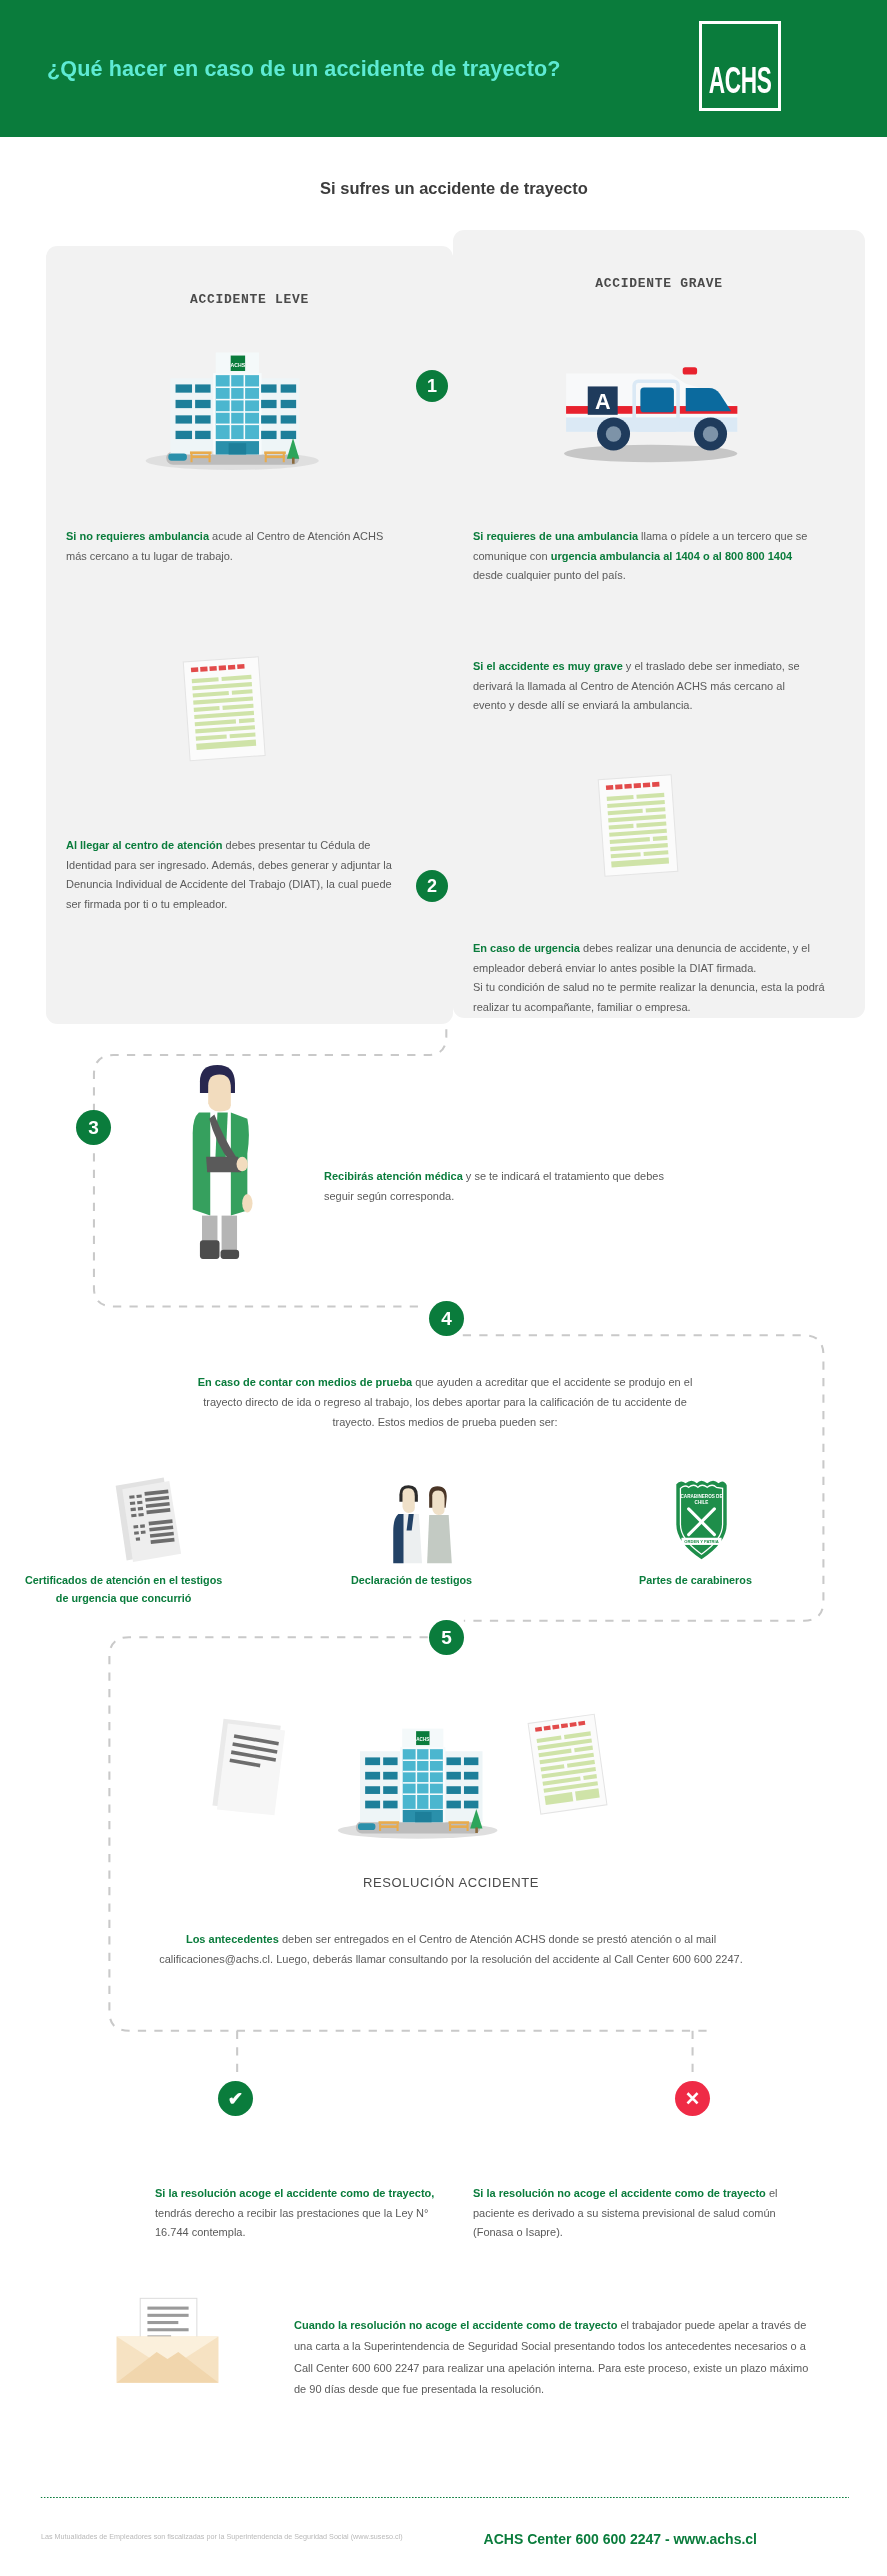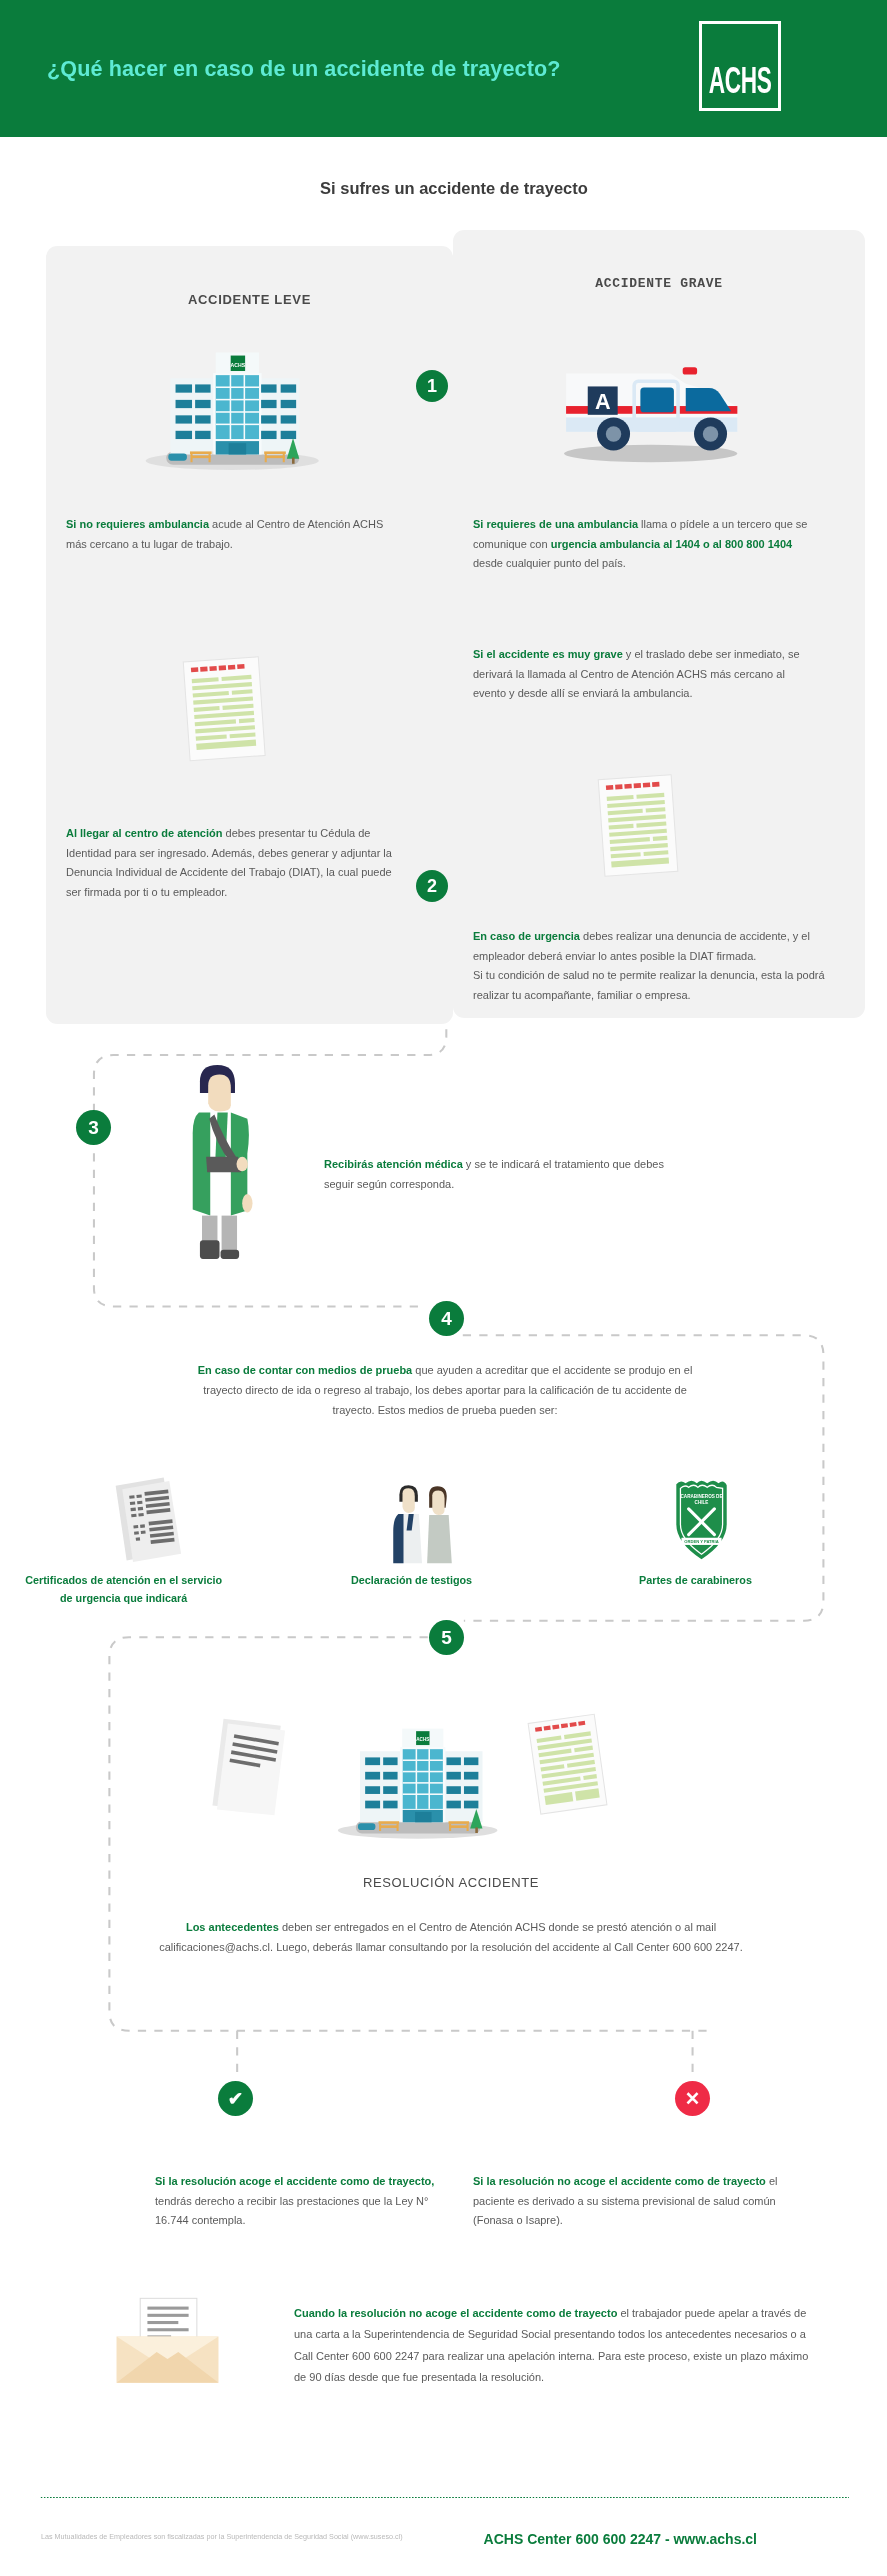--- a/index.html
+++ b/index.html
@@ -49,21 +49,21 @@
     width: 888px; text-align: center;
     font-size: 16.5px; font-weight: bold; color: #3c3c3c; padding-left: 20px;
   }
 
   
   .card {
     position: absolute;
     background: #f2f2f2;
     border-radius: 11.3px;
   }
-  #card-leve  { left: 46px;  top: 246px; width: 407px; height: 778px; }
+  #card-leve  { left: 46px;  top: 246px; width: 407px; height: 778px; font-family: Liberation Mono, monospace; }
   #card-grave { left: 453px; top: 230px; width: 412px; height: 788px; font-family: Liberation Mono, monospace; }
 
   .card-title {
     position: absolute; left: 0; width: 100%;
     top: 46px; text-align: center;
     font-size: 13px; font-weight: bold; letter-spacing: 0.7px; color: #4a4a4a;
   }
 
   
   .step-circle {
@@ -80,20 +80,21 @@
   #step-3 { left: 76px; top: 1110px; width: 35px; height: 35px; font-size: 19px; }
   #step-4 { left: 429px; top: 1301px; width: 35px; height: 35px; font-size: 19px; }
   #step-5 { left: 429px; top: 1620px; width: 35px; height: 35px; font-size: 19px; }
 
   
   .para {
     position: absolute;
     font-size: 11px;
     line-height: 1.78;
     color: #5a5a5a;
+    margin-top: 12px;
   }
   .para b { color: #0a7c3c; font-weight: bold; }
 
   #p-leve-1  { left: 66px; top: 515px; width: 335px; }
   #p-leve-2  { left: 66px; top: 824px; width: 335px; }
   #p-grave-1 { left: 473px; top: 515px; width: 345px; }
   #p-grave-2 { left: 473px; top: 645px; width: 345px; }
   #p-grave-3 { left: 473px; top: 927px; width: 355px; }
   #p-step3   { left: 324px; top: 1155px; width: 361px; }
   #p-step4   { left: 185px; top: 1360px; width: 520px; text-align: center; line-height: 1.82; }
@@ -458,21 +459,21 @@
     <text x="71" y="56" font-family="Liberation Sans, sans-serif" font-size="9" font-weight="bold" fill="#fff" text-anchor="middle">CHILE</text>
     <g stroke="#fff" stroke-width="6" fill="none" stroke-linecap="round">
       <path d="M 46 66 L 96 116"></path>
         <path d="M 96 66 L 46 116"></path>
     </g>
     <rect x="32" y="122" width="78" height="14" fill="#fff"></rect>
     <text x="71" y="133" font-family="Liberation Sans, sans-serif" font-size="8" font-weight="bold" fill="#1e8e4a" text-anchor="middle">ORDEN Y PATRIA</text>
   </svg>
 </div>
 
-<div class="proof-label" id="proof-label-0">Certificados de atención en el servicio de urgencia que indicará</div>
+<div class="proof-label" id="proof-label-0">Certificados de atención en el testigos de urgencia que concurrió</div>
 <div class="proof-label" id="proof-label-1">Declaración de testigos</div>
 <div class="proof-label" id="proof-label-2">Partes de carabineros</div>
 
 <div class="illus" style="left:201px; top:1716px; width:90px; height:103px;">
   <svg viewBox="0 0 175 200" width="90" height="103">
     <g transform="rotate(10 87 100)">
       <path d="M 28 14 L 140 8 L 148 176 L 36 184 Z" fill="#eaeaea"></path>
       <path d="M 38 22 L 150 16 L 158 182 L 46 190 Z" fill="#f6f6f6"></path>
       <g fill="#6d6d6d">
         <rect x="54" y="40" width="88" height="7"></rect>

